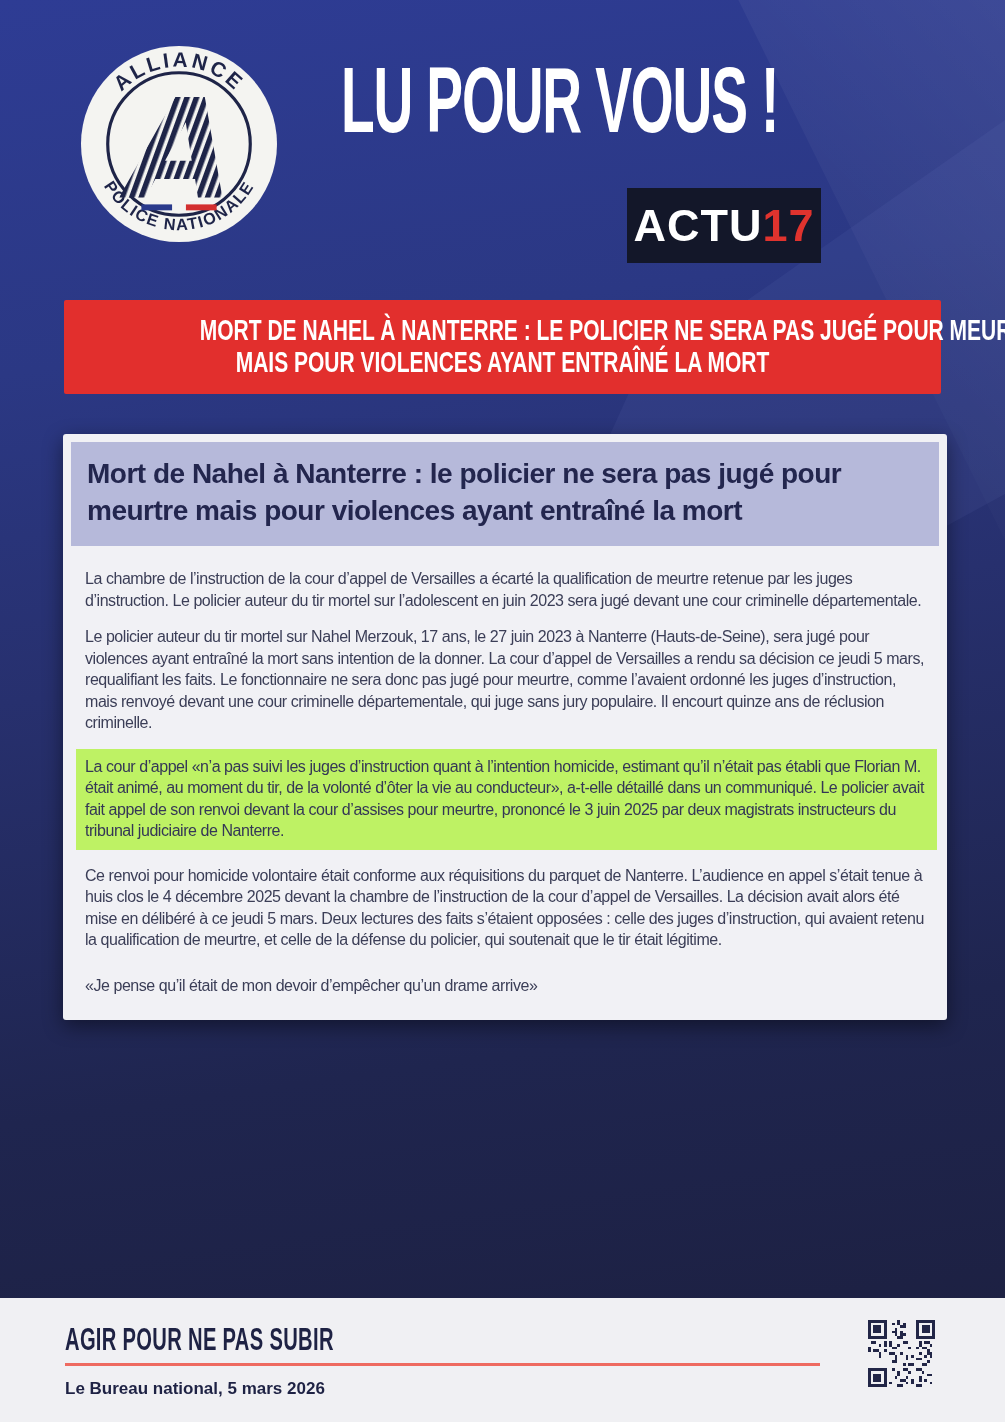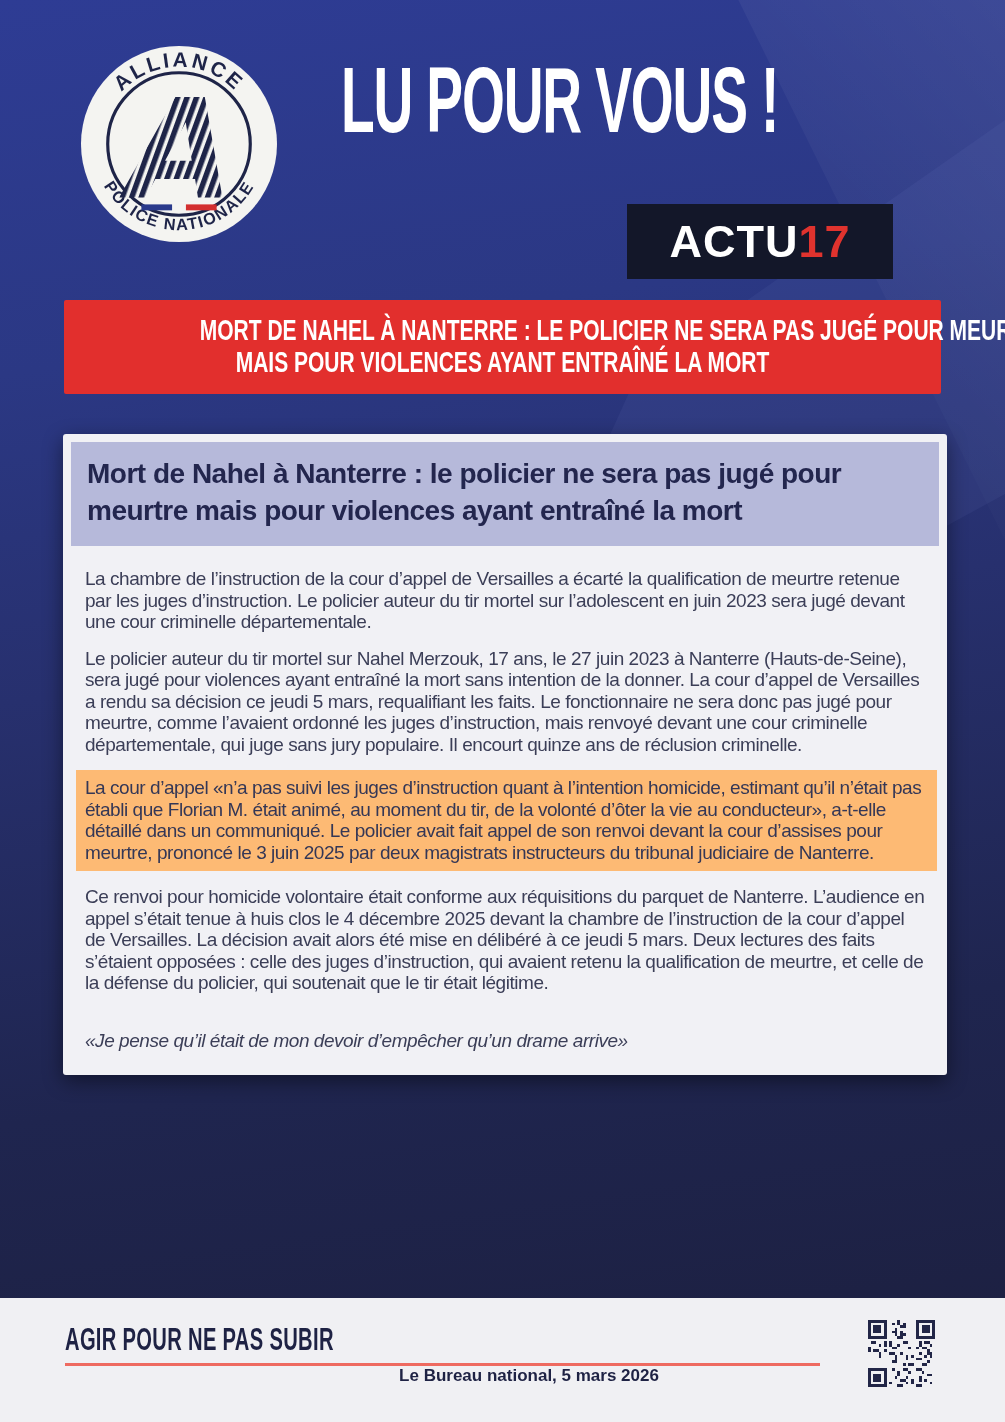--- a/index.html
+++ b/index.html
@@ -16,51 +16,51 @@
     background:rgba(140,160,230,.07); clip-path:polygon(100% 0, 100% 55%, 0 100%, 34% 38%); }
 
   
   .masthead { position:relative; height:300px; flex:none; z-index:2; }
   .logo-badge { position:absolute; left:80px; top:45px; width:198px; height:198px; }
   .masthead-title {
     position:absolute; left:341px; top:50px; color:#fff; font-weight:800;
     font-size:92px; line-height:100px; letter-spacing:-2px; white-space:nowrap;
     transform:scaleX(.60); transform-origin:left center;
   }
-  .actu-box { position:absolute; left:627px; top:204px; width:266px; height:75px;
+  .actu-box { position:absolute; left:627px; top:188px; width:194px; height:75px;
     background:#131729; display:flex; align-items:center; justify-content:center; }
   .actu-text { font-size:45px; font-weight:800; letter-spacing:1px; color:#ffffff; line-height:1; }
   .actu-red { color:#e0332e; }
 
   
   .banner { position:relative; z-index:2; margin:0 64px; width:877px; background:#e22f2d;
     color:#fff; text-align:center; padding:14px 6px 16px; border-radius:2px; }
   .banner-line { font-size:30px; line-height:32px; font-weight:800; white-space:nowrap;
     transform:scaleX(.70); transform-origin:center; }
 
   
   .card { position:relative; z-index:2; margin:40px 58px 0 63px; width:884px;
     background:#f1f1f5; border-radius:3px; box-shadow:0 6px 20px rgba(0,0,0,.45);
     padding:8px 8px 24px; }
   .article-title { background:#b6b9da; padding:13px 16px 17px; color:#23264e;
     font-size:28px; line-height:37px; font-weight:700; letter-spacing:-.5px; }
   .article-body { padding:22px 12px 0 14px; }
-  .para { font-size:19px; line-height:21.5px; letter-spacing:-.45px; color:#3b3e57;
+  .para { font-size:16px; line-height:21.5px; letter-spacing:-.45px; color:#3b3e57;
     margin:0 0 15px; }
-  .para.highlight { background:#fdba74; margin-left:-9px; margin-right:-10px;
+  .para.highlight { background:#bef264; margin-left:-9px; margin-right:-10px;
     padding:7px 10px 8px 9px; color:#343756; }
-  .para.quote { margin-top:36px; margin-bottom:0;font-style:italic; }
+  .para.quote { margin-top:24px; margin-bottom:0; }
 
   
   .page-footer { margin-top:auto; position:relative; z-index:2; background:#f0f0f3;
     min-height:124px; padding:26px 12px 18px 65px; }
   .slogan { color:#1e2244; font-size:31px; line-height:32px; font-weight:800;
     letter-spacing:.5px; white-space:nowrap; transform:scaleX(.65); transform-origin:left center; }
   .footer-rule { margin-top:7px; width:755px; height:3px; background:#ee6a60; }
-  .signature { color:#1e2244; font-size:17px; font-weight:700;text-align:center; }
+  .signature { margin-top:13px; color:#1e2244; font-size:17px; font-weight:700; }
   .qr { position:absolute; right:70px; top:22px; width:67px; height:67px; }
 </style>
 </head>
 <body>
 
 <div class="page">
   <div class="streak-a"></div>
   <div class="streak-b"></div>
 
   <header class="masthead">

